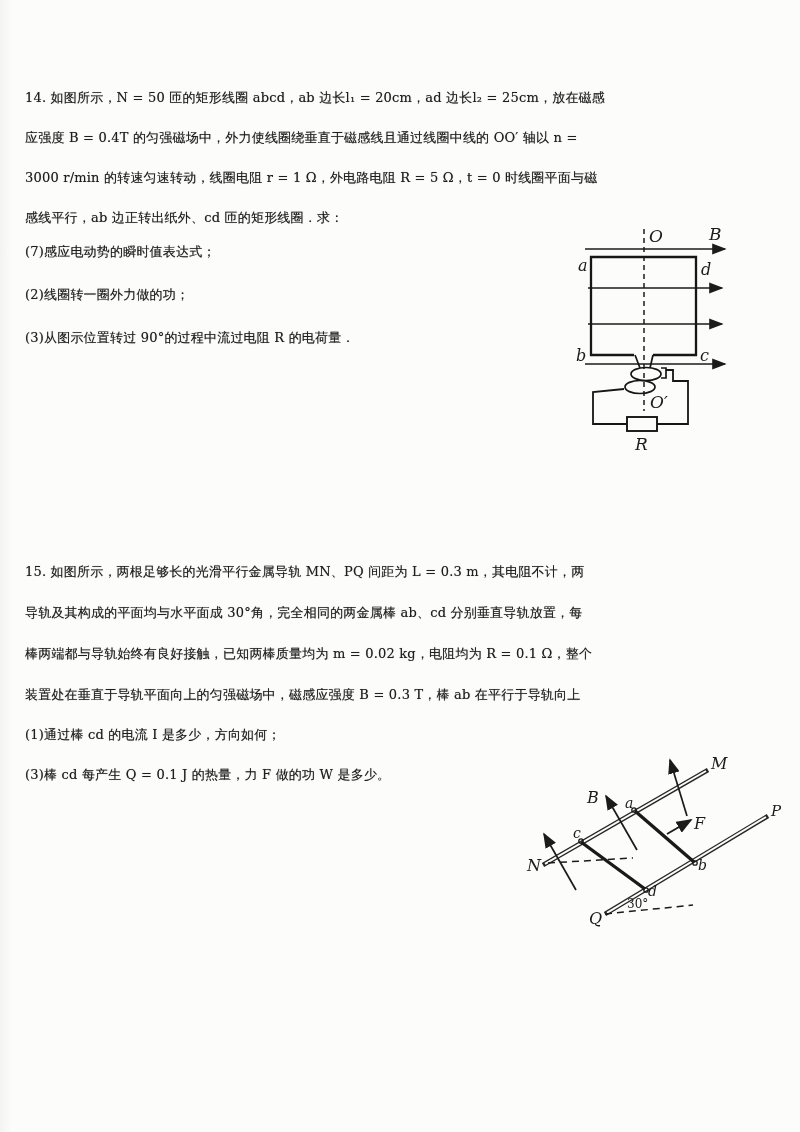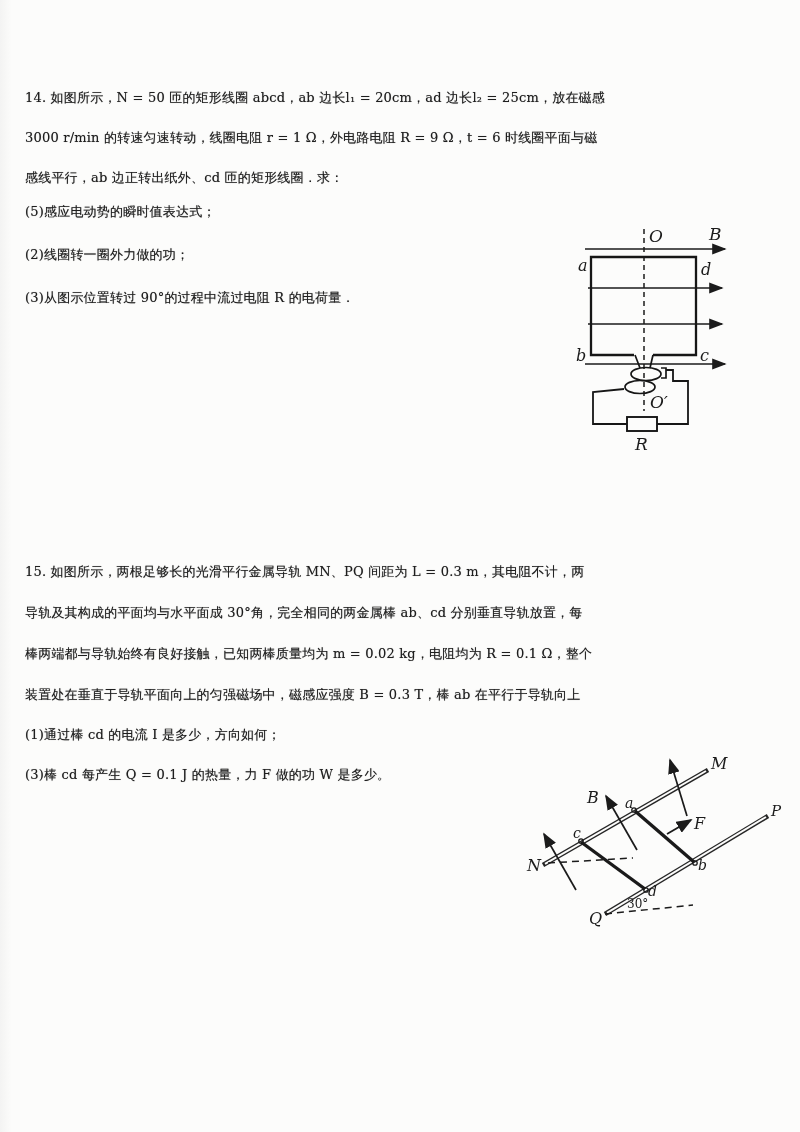--- a/index.html
+++ b/index.html
@@ -32,25 +32,26 @@
   svg .small{font-style:normal;}
 </style>
 </head>
 <body>
 
 <div class="page">
 
   <section class="textblock q14">
     <div class="para">
       <div class="textline">14. 如图所示，N = 50 匝的矩形线圈 abcd，ab 边长l₁ = 20cm，ad 边长l₂ = 25cm，放在磁感</div>
-      <div class="textline">3000 r/min 的转速匀速转动，线圈电阻 r = 1 Ω，外电路电阻 R = 9 Ω，t = 6 时线圈平面与磁</div>
+      <div class="textline">应强度 B = 0.4T 的匀强磁场中，外力使线圈绕垂直于磁感线且通过线圈中线的 OO′ 轴以 n =</div>
+      <div class="textline">3000 r/min 的转速匀速转动，线圈电阻 r = 1 Ω，外电路电阻 R = 5 Ω，t = 0 时线圈平面与磁</div>
       <div class="textline">感线平行，ab 边正转出纸外、cd 匝的矩形线圈．求：</div>
     </div>
     <div class="subs">
-      <div class="textline">(5)感应电动势的瞬时值表达式；</div>
+      <div class="textline">(7)感应电动势的瞬时值表达式；</div>
       <div class="textline">(2)线圈转一圈外力做的功；</div>
       <div class="textline">(3)从图示位置转过 90°的过程中流过电阻 R 的电荷量．</div>
     </div>
   </section>
 
   <svg class="fig fig14" width="235" height="245" viewBox="0 0 235 245">
     <defs>
       <marker id="ar14" markerWidth="9" markerHeight="7" refX="8" refY="3.5" orient="auto">
         <path d="M0,0 L9,3.5 L0,7 Z" fill="#1b1b1b"></path>
       </marker>

